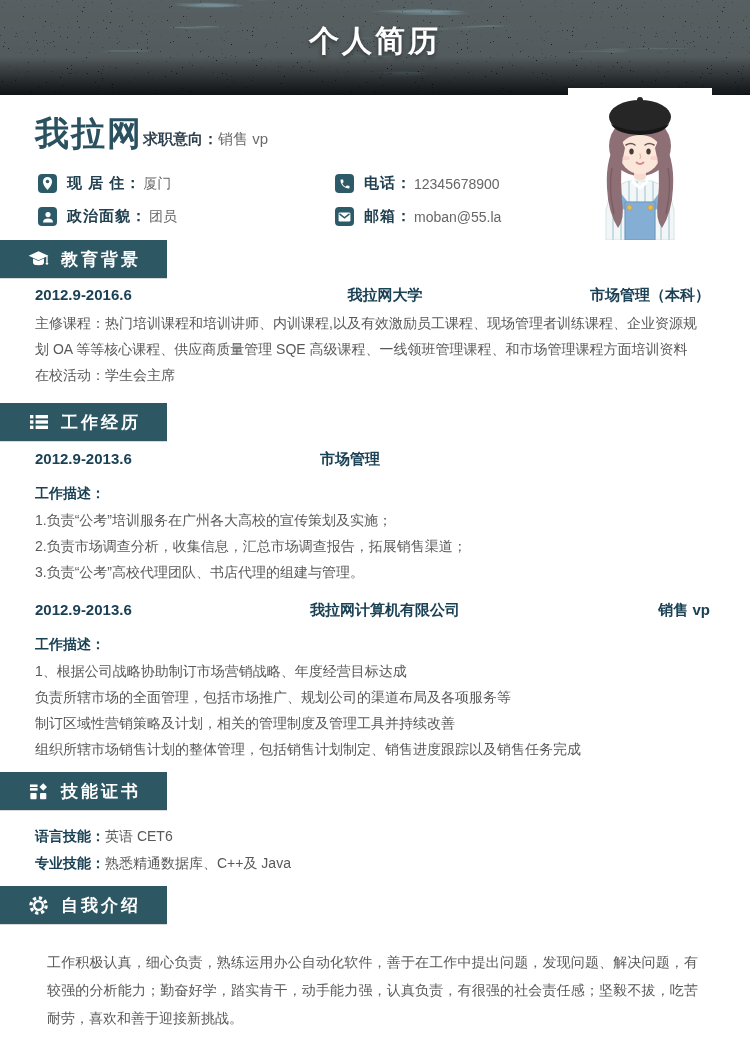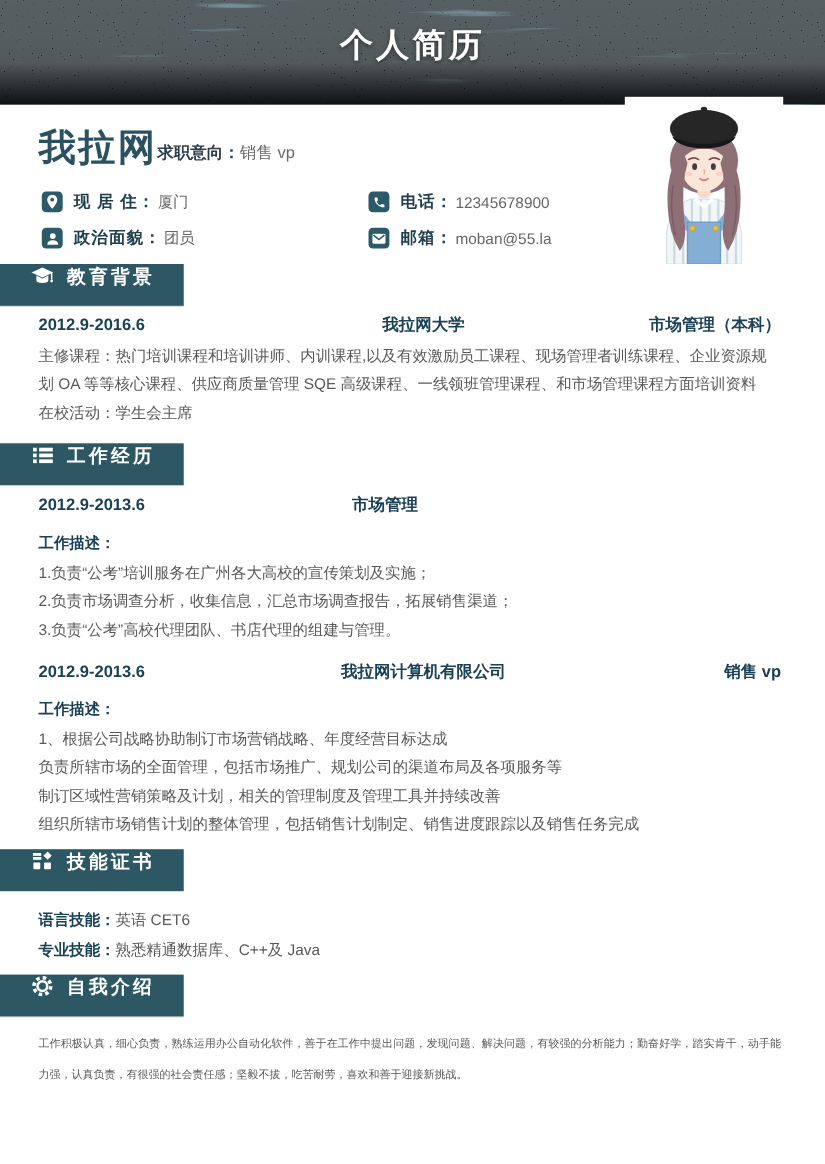--- a/index.html
+++ b/index.html
@@ -50,21 +50,21 @@
     width:19px;height:19px;border-radius:4px;background:#2d5a68;
     display:inline-flex;align-items:center;justify-content:center;
     margin-right:10px;flex:0 0 19px;
   }
   .info-label{font-size:15px;font-weight:bold;color:#21404f;letter-spacing:1px;}
   .info-value{font-size:14px;color:#666666;margin-left:2px;}
   
   .section-bar{
     width:167px;height:38px;background:#2c5763;
     box-shadow:0 1px 0 rgba(0,0,0,.15);
-    display:flex;align-items:flex-start;gap:12px;
+    display:flex;align-items:center;gap:12px;
     padding-left:28px;box-sizing:border-box;
   }
   .bar-icon{display:inline-flex;width:21px;height:21px;align-items:center;justify-content:center;}
   .bar-title{color:#ffffff;font-size:17px;font-weight:bold;letter-spacing:3px;}
   .section-body{padding:0 40px 0 35px;}
   .entry-row{display:flex;align-items:baseline;font-size:15px;font-weight:bold;color:#1b4155;}
   .e-date{width:185px;}
   .e-org{flex:1;text-align:center;}
   .e-role{width:160px;text-align:right;}
   .body-text{margin:0;font-size:14px;line-height:26px;color:#595959;}
@@ -74,21 +74,21 @@
   .sec-work .entry-row.first{margin-top:9px;}
   .sec-work .entry-row.second{margin-top:16px;}
   .sec-work .desc-label{margin-top:13px;margin-bottom:3px;}
   .sec-work{margin-bottom:10px;}
   .sec-skills{margin-bottom:9px;}
   .sec-skills .section-body{padding-top:13px;}
   .skill-line{margin:0;font-size:14px;line-height:27px;}
   .skill-label{font-weight:bold;color:#1b4155;}
   .skill-value{color:#595959;}
   .sec-intro .section-body{padding-top:12px;}
-  .intro-text{margin:0;font-size:10px;line-height:28px;color:#595959;text-align:justify;}
+  .intro-text{margin:12px;font-size:14px;line-height:28px;color:#595959;text-align:justify;}
 </style>
 </head>
 <body>
 
 <div class="page">
 
   <div class="banner">
     <svg class="texture" width="750" height="95">
       <defs>
         <filter id="streaks" x="0" y="0" width="100%" height="100%">

